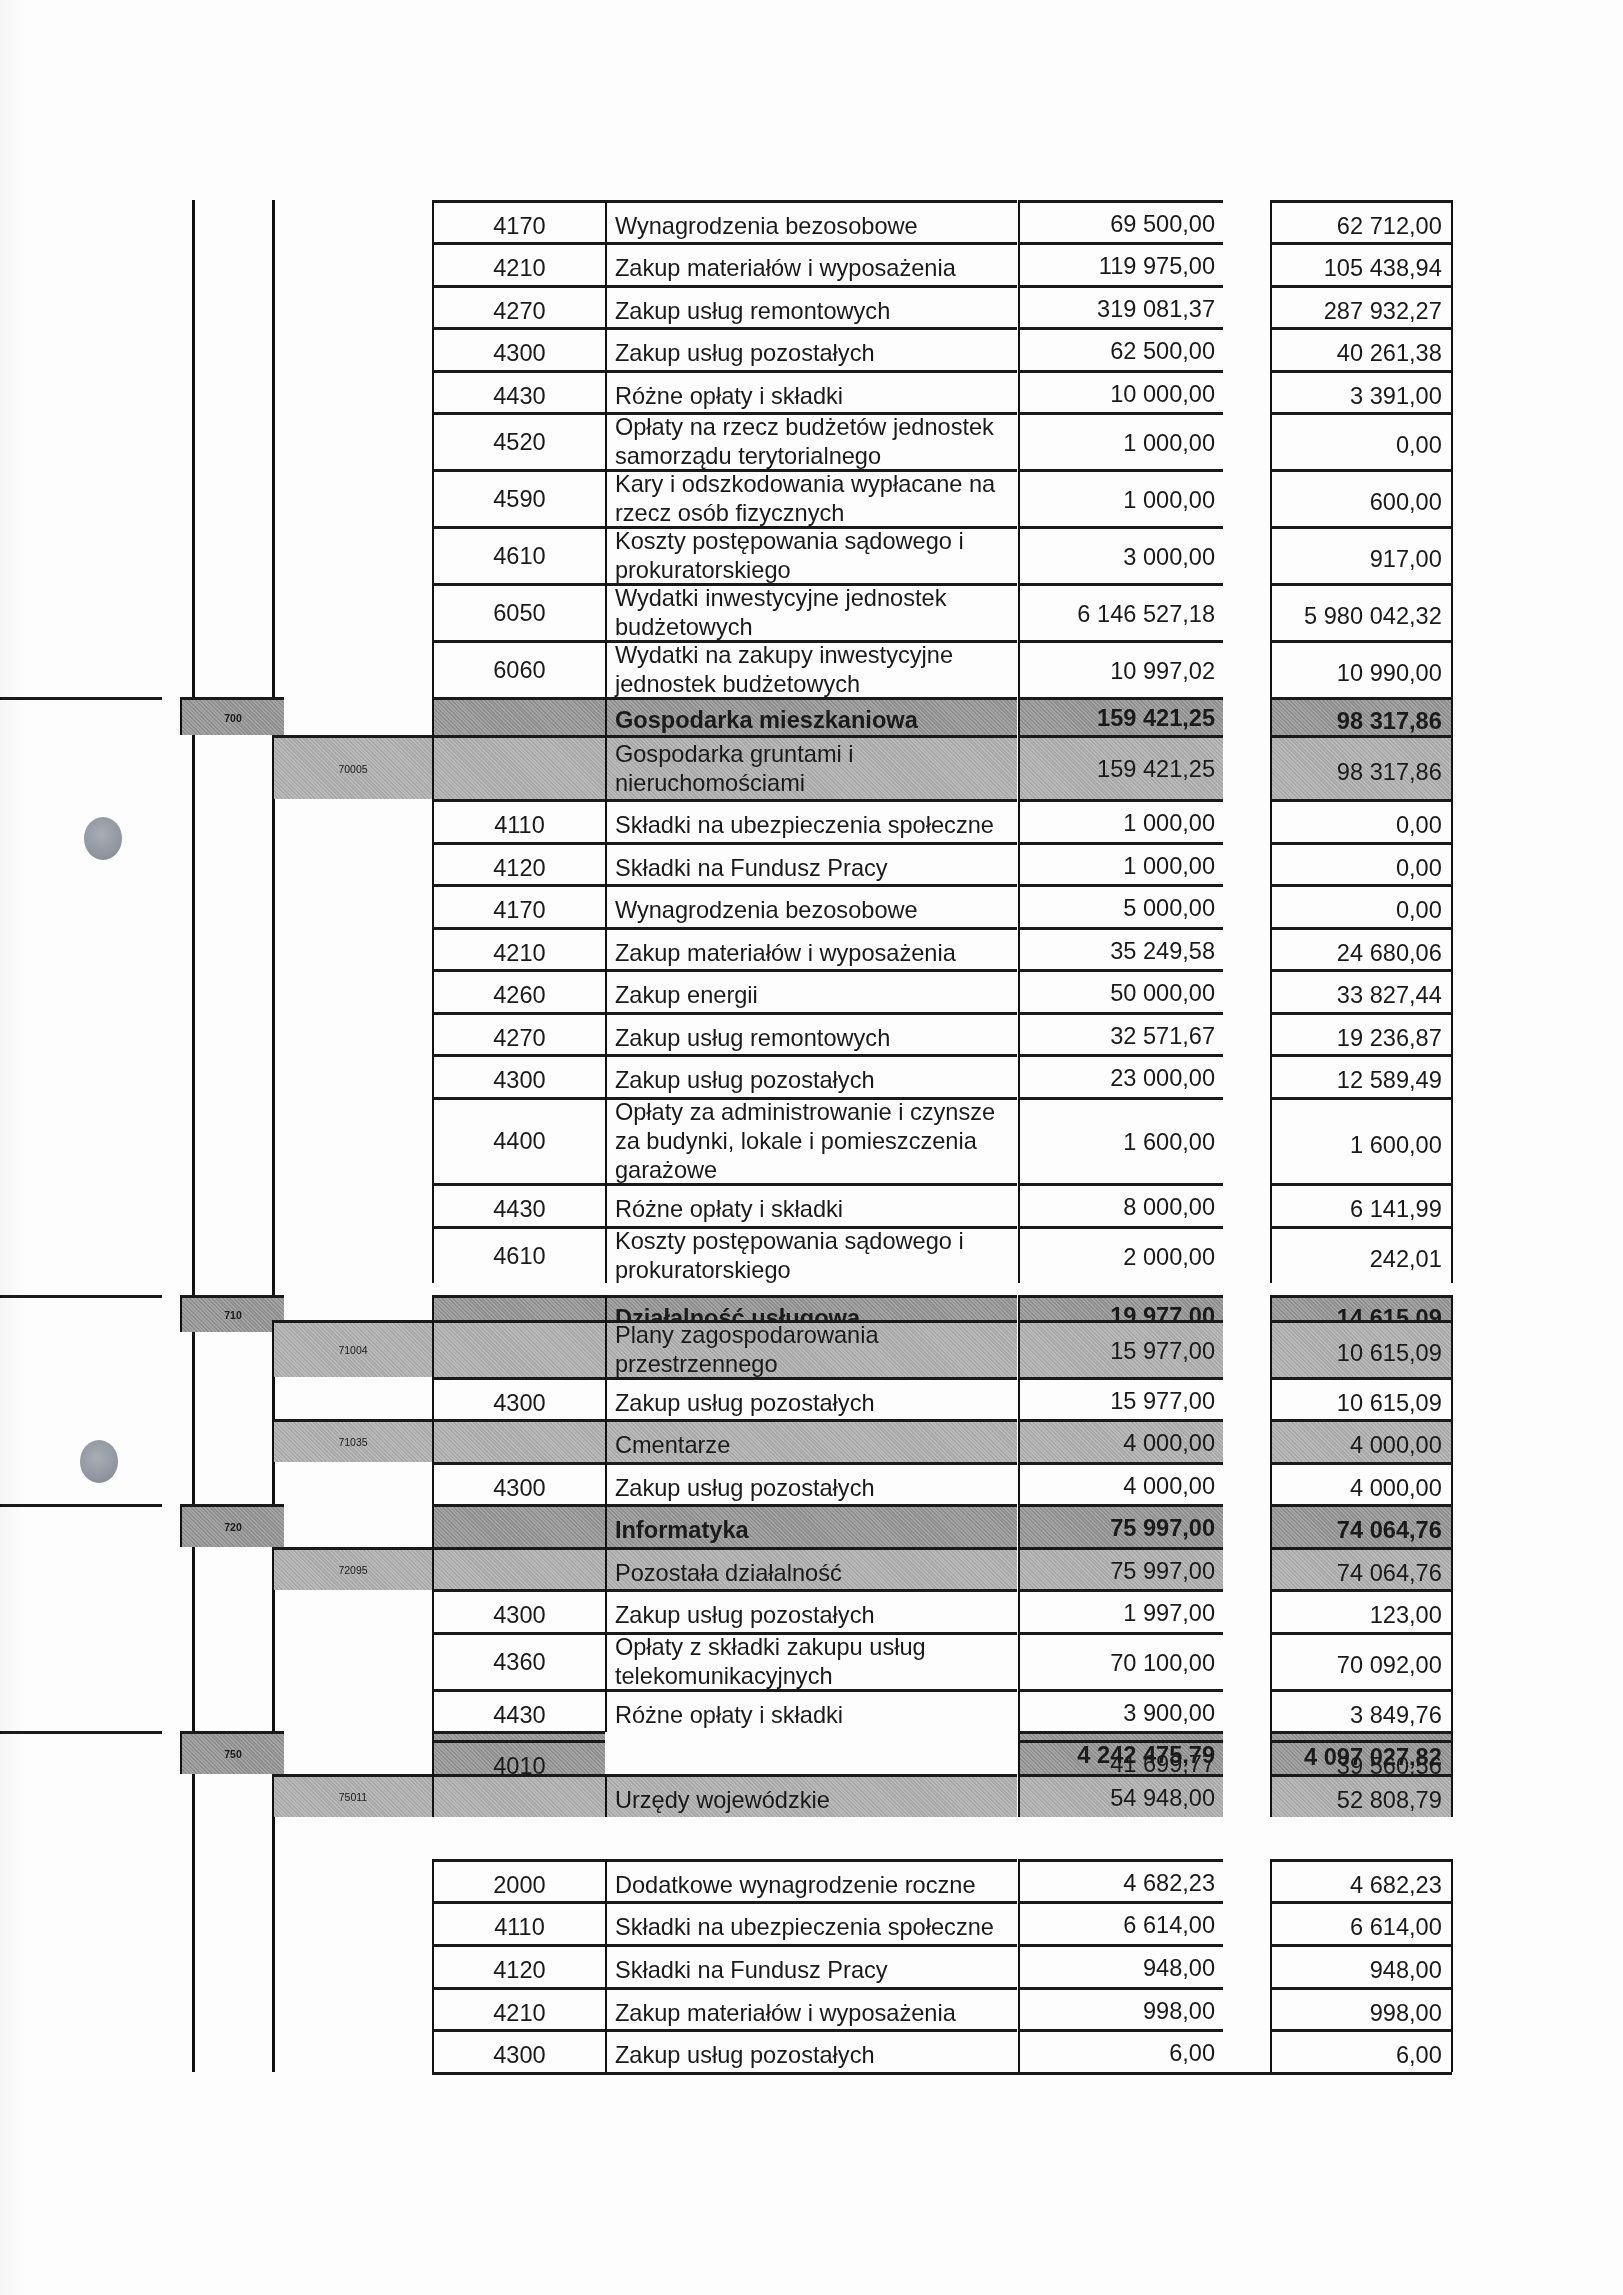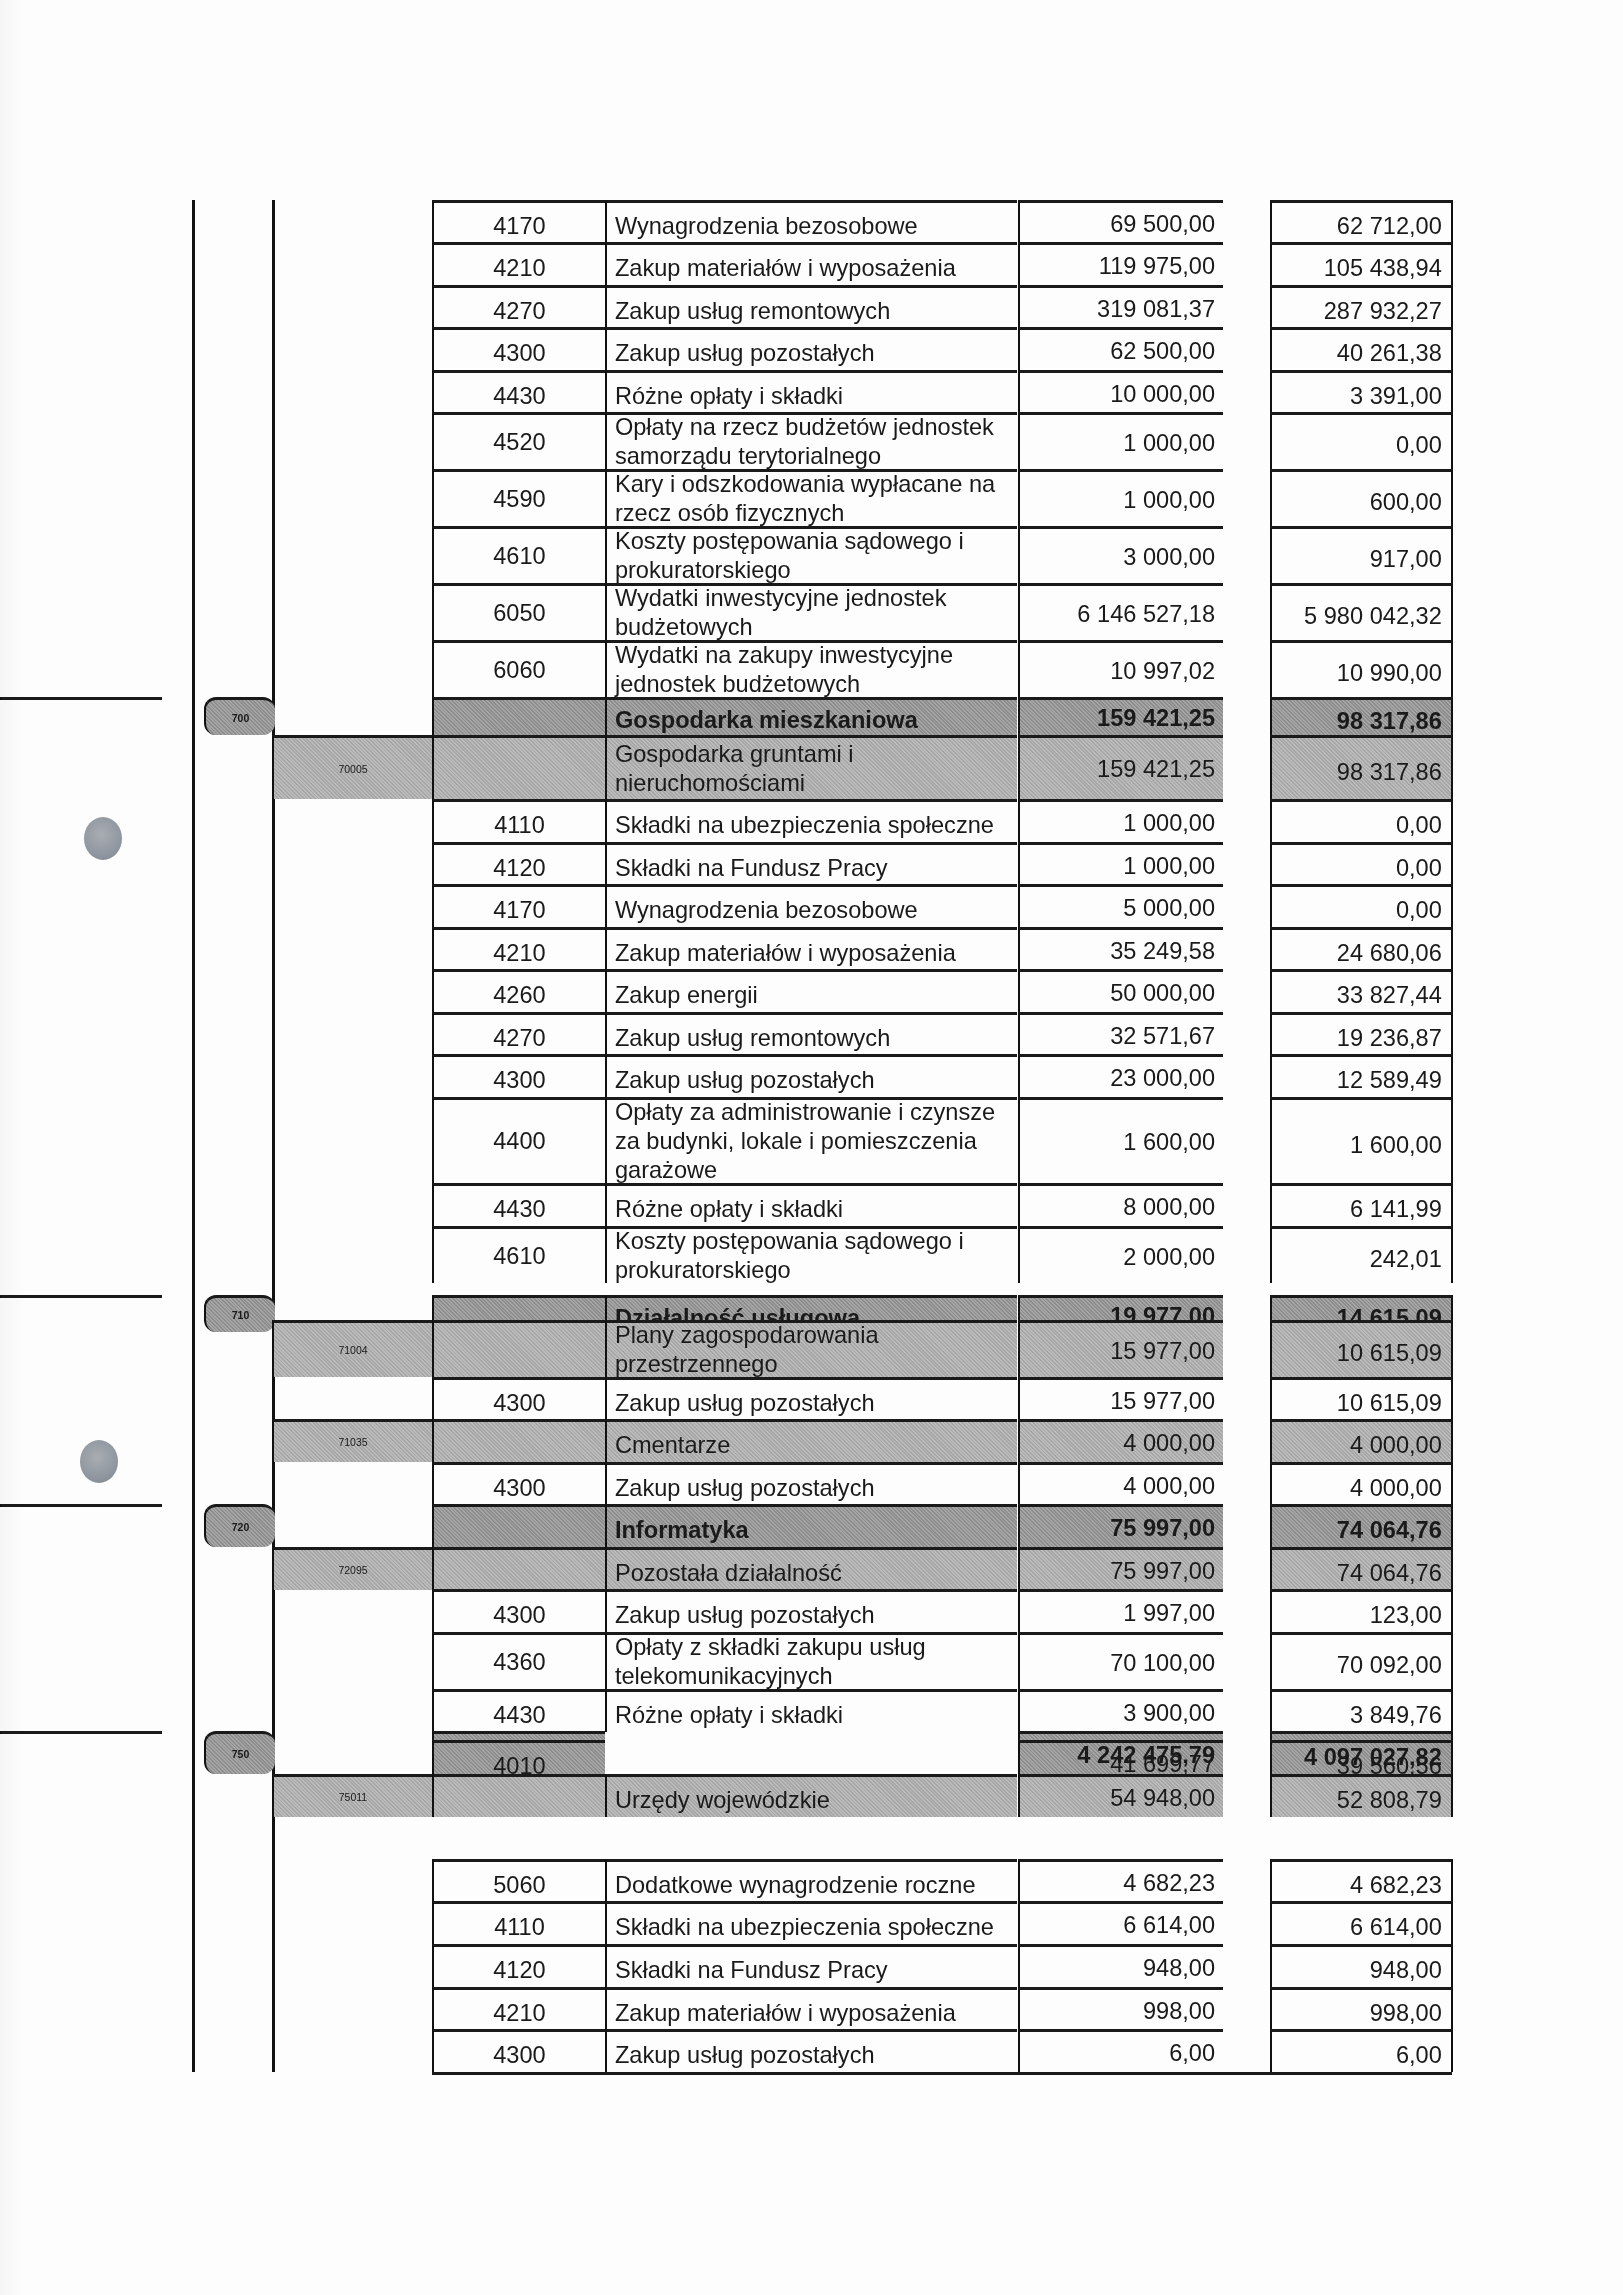--- a/index.html
+++ b/index.html
@@ -30,21 +30,21 @@
   .c-exec  { left: 1270px; width: 183px; justify-content: flex-end; align-items: flex-start;
              padding-right: 9.2px; padding-top: 7.9px;
              border-left: 2.6px solid #111; border-right: 2.6px solid #111; border-top: 3.3px solid #1a1a1a; }
   .row.single .c-desc, .row.single .c-code { align-items: center; padding-top: 6.5px; }
   .row.single .c-plan, .row.single .c-exec { align-items: center; }
   .row.multi .c-desc { align-items: center; }
   .row.multi .c-plan, .row.multi .c-exec { align-items: center; }
 
   
   .row.section .c-dz, .row.subsection .c-rz { position: absolute; top: 0; bottom: 0; box-sizing: border-box; display:flex; align-items:center; }
-  .c-dz { left: 204px; width: 71px; justify-content: center; border-left: 2.6px solid #111; border-top: 3.3px solid #1a1a1a; border-radius: 12px; }
+  .c-dz { left: 180px; width: 104px; justify-content: center; border-left: 2.6px solid #111; border-top: 3.3px solid #1a1a1a; }
   .c-rz { left: 272px; width: 160px; justify-content: center; border-left: 2.6px solid #111; border-top: 3.3px solid #1a1a1a; }
 
   .shade-dark  { background-color: #9c9c9c;
     background-image: repeating-linear-gradient(45deg, rgba(0,0,0,0.10) 0 1.3px, rgba(255,255,255,0.10) 1.3px 2.6px); }
   .shade-light { background-color: #b4b4b4;
     background-image: repeating-linear-gradient(45deg, rgba(0,0,0,0.08) 0 1.3px, rgba(255,255,255,0.10) 1.3px 2.6px); }
   .row.section .cell, .row.section .c-dz, .row.section .c-rz { font-weight: bold; }
   .row.section .c-code, .row.section .c-desc, .row.section .c-plan, .row.section .c-exec { }
   .bottom-line { position: absolute; left: 432px; width: 1020px; height: 3.3px; background: #1a1a1a; }
   .scan-left { position:absolute; left:0; top:0; width: 26px; height: 2295px;
@@ -277,21 +277,21 @@
         <div class="cell c-desc shade-light">Urzędy wojewódzkie</div>
         <div class="cell c-plan shade-light">54 948,00</div>
         <div class="cell c-exec shade-light">52 808,79</div>
       </div>
       <div class="row item single" style="top: 1740px; height: 43px; text-align: right;">
         <div class="cell c-code">4010</div>
         <div class="cell c-plan">41 699,77</div>
         <div class="cell c-exec">39 560,56</div>
       </div>
       <div class="row item single" style="top: 1859px; height: 43px;">
-        <div class="cell c-code">5060</div>
+        <div class="cell c-code">2000</div>
         <div class="cell c-desc">Dodatkowe wynagrodzenie roczne</div>
         <div class="cell c-plan">4 682,23</div>
         <div class="cell c-exec">4 682,23</div>
       </div>
       <div class="row item single" style="top: 1901px; height: 43px;">
         <div class="cell c-code">4110</div>
         <div class="cell c-desc">Składki na ubezpieczenia społeczne</div>
         <div class="cell c-plan">6 614,00</div>
         <div class="cell c-exec">6 614,00</div>
       </div>

